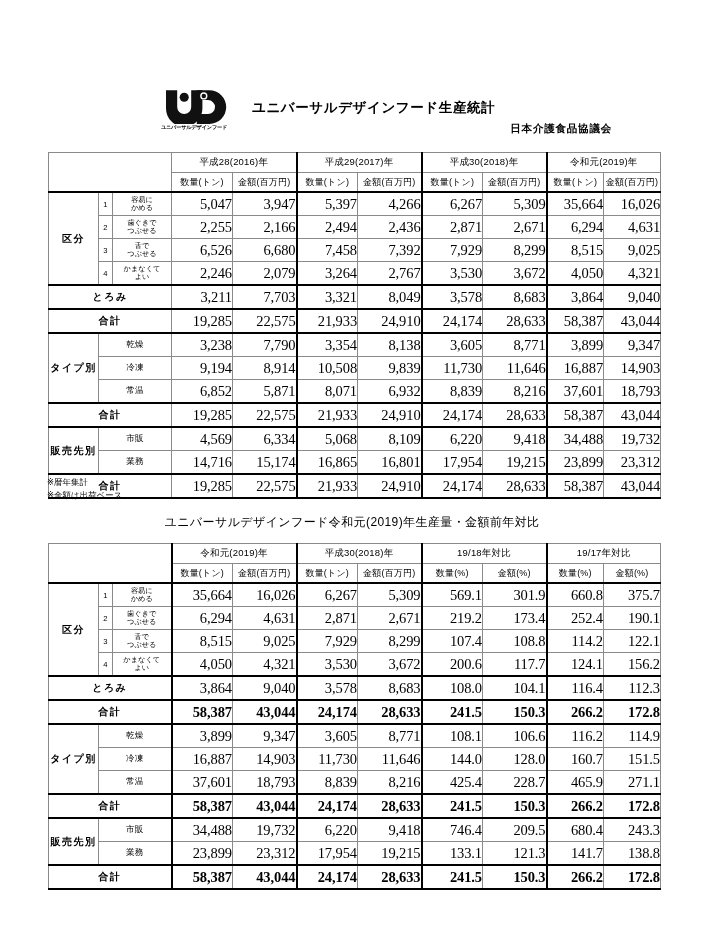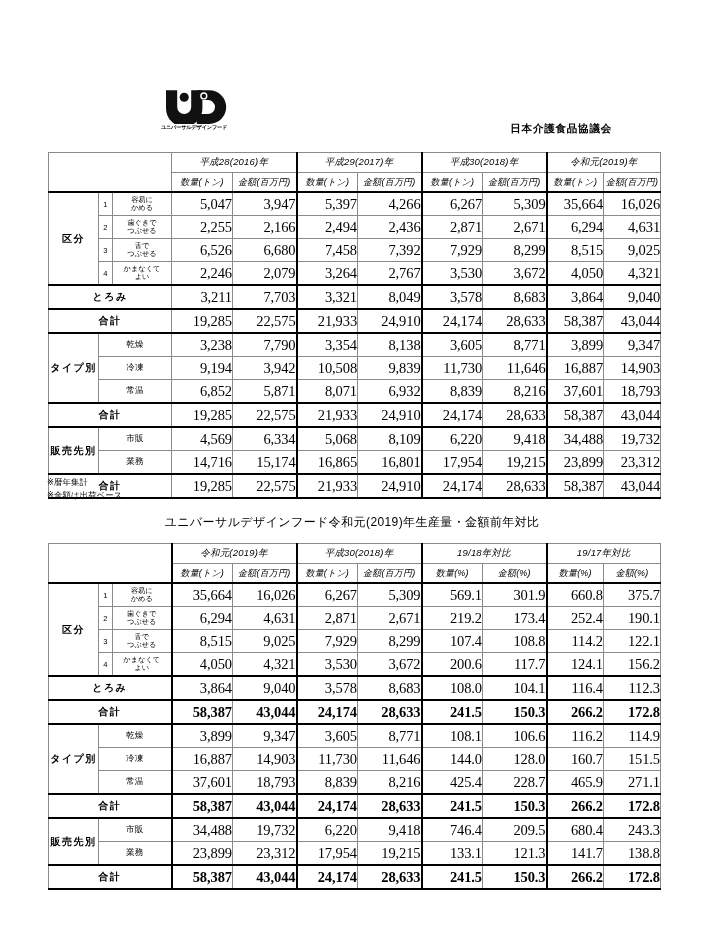--- a/index.html
+++ b/index.html
@@ -49,21 +49,21 @@
   .bl-hv { border-left:2px solid #000 !important; }
   .br-hv { border-right:2px solid #000 !important; }
 
   .num {
     text-align:right; padding-right:5px;
     font-family:"Liberation Serif","DejaVu Serif",serif;
     font-size:14.5px; letter-spacing:-0.1px;
   }
   .num.b { font-weight:bold; }
   .hcell {
-    text-align:center; font-size:9px; font-weight:bold; letter-spacing:0.2px;font-style:italic;
+    text-align:center; font-size:9px; font-weight:bold; letter-spacing:0.2px;
   }
   .hcell.yr { font-size:9.5px; }
   .lbl { text-align:center; font-size:9px; font-weight:bold; letter-spacing:0.4px; }
   .lbl.sub { font-size:8.6px; letter-spacing:0.1px; }
   .lbl.tiny { font-size:7.2px; line-height:1.12; letter-spacing:0px; white-space:normal;text-align:center; }
   .lbl.idx { font-size:7.6px; text-align:center; }
   .lbl.big { font-size:10px; font-weight:bold; letter-spacing:1.5px; }
 
   #table1 { position:absolute; left:48px; top:152px; width:612px; }
   #table2 { position:absolute; left:48px; top:543px; width:612px; }
@@ -92,20 +92,21 @@
         <path d="M10 6 L26 6 L26 30 A10 10 0 0 0 46 30 L46 6 L62 6 L62 32
                  A26 26 0 0 1 10 32 Z" fill="#111"></path>
         <circle cx="36" cy="16" r="6.5" fill="#111"></circle>
         <path d="M54 6 L72 6 A24 24 0 0 1 72 54 L54 54 L54 40 L70 40
                  A10 10 0 0 0 70 20 L54 20 Z" fill="#111"></path>
         <circle cx="64" cy="14" r="5.2" fill="#fff"></circle>
         <circle cx="64" cy="14" r="3.2" fill="#111"></circle>
       </svg>
       <div class="logo-caption">ユニバーサルデザインフード</div>
     </div>
+    <div class="doc-title">ユニバーサルデザインフード生産統計</div>
     <div class="org-name">日本介護食品協議会</div>
   </div>
 
   <table class="grid" id="table1">
     <colgroup>
       <col style="width:50px">
         <col style="width:14px">
         <col style="width:59px">
       <col style="width:61px">
         <col style="width:64px">
@@ -213,21 +214,21 @@
           <td class="num bl-hv">3,354</td>
           <td class="num">8,138</td>
           <td class="num bl-hv">3,605</td>
           <td class="num">8,771</td>
           <td class="num bl-hv">3,899</td>
           <td class="num">9,347</td>
         </tr>
         <tr>
           <td class="lbl sub" colspan="2" style="height: 22px;">冷凍</td>
           <td class="num">9,194</td>
-          <td class="num">3,942</td>
+          <td class="num">8,914</td>
           <td class="num bl-hv">10,508</td>
           <td class="num">9,839</td>
           <td class="num bl-hv">11,730</td>
           <td class="num">11,646</td>
           <td class="num bl-hv">16,887</td>
           <td class="num">14,903</td>
         </tr>
         <tr>
           <td class="lbl sub" colspan="2" style="height: 22px;">常温</td>
           <td class="num">6,852</td>

